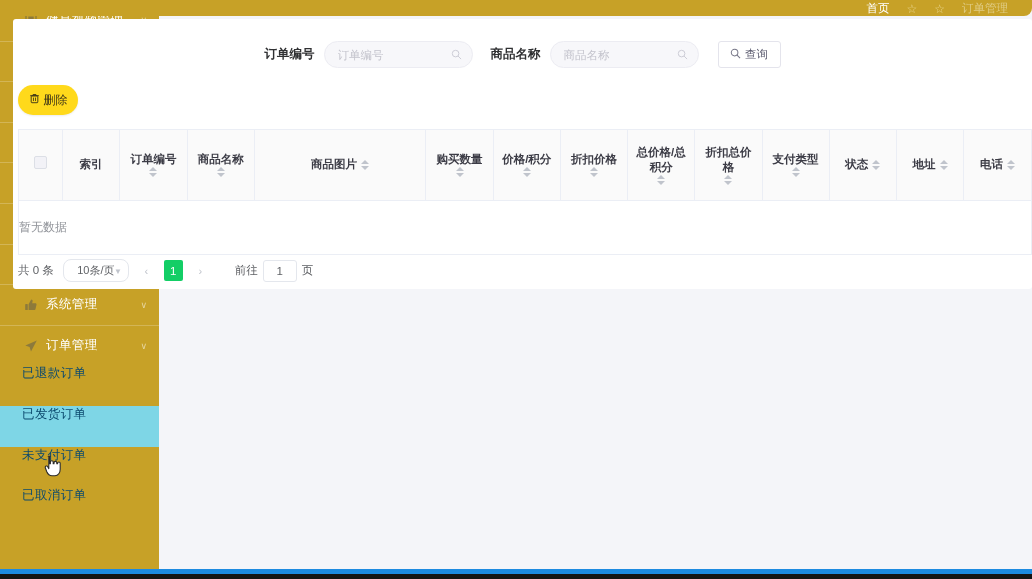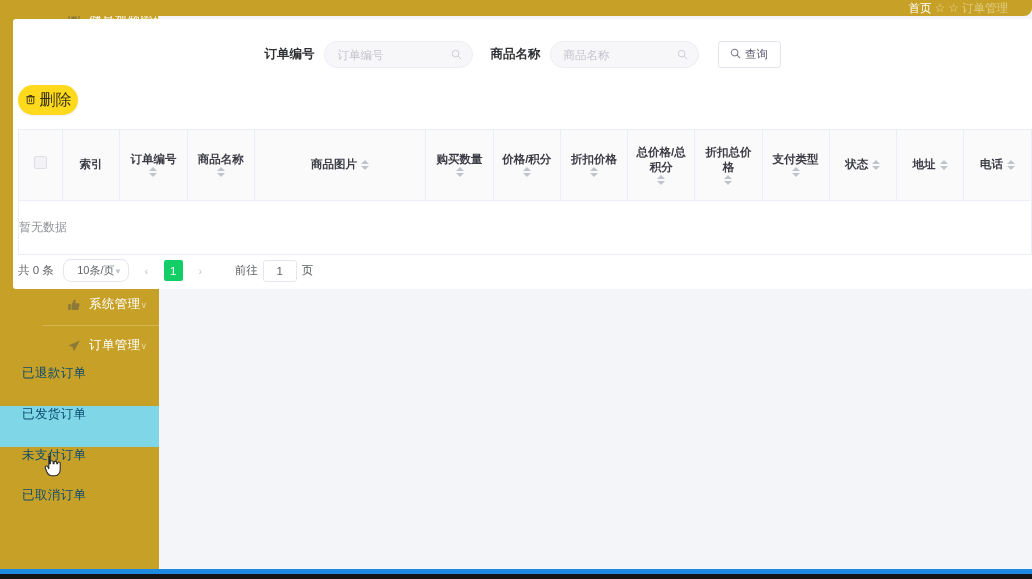--- a/index.html
+++ b/index.html
@@ -24,21 +24,20 @@
     background: #c7a127;
     overflow: hidden;
   }
   .nav-group {
     height: 40.6px;
     display: flex; align-items: center;
     padding-left: 23px;
     position: relative;
     border-top: 1px solid rgba(255,255,255,0.22);
     cursor: pointer;
-    margin-left: 43px;
   }
   .nav-group:first-child { border-top: none; }
   .nav-group .g-icon {
     width: 15px; height: 15px;
     margin-right: 8px;
     flex: 0 0 auto;
     display: flex; align-items: center; justify-content: center;
     color: #8d7a3b;
   }
   .nav-group .g-icon svg { display: block; }
@@ -95,22 +94,22 @@
     width: 1019px; height: 50px;
     background: #c7a127;
     border-radius: 8px;
     display: flex;
     align-items: flex-end;
     justify-content: flex-end;
     padding: 0 24px 1px 0;
     overflow: hidden;
   }
   .crumbs {
-    display: flex; align-items: flex-start;
-    gap: 3px;
+    display: flex; align-items: flex-end;
+    gap: 17px;
     font-size: 11.5px;
     color: #ffffff;
     line-height: 13px;
   }
   .crumbs .crumb-home { color: #ffffff; }
   .crumbs .crumb-current { color: #e0cc84; }
   .crumbs .star {
     color: #e8d58c;
     font-size: 12px;
     line-height: 12px;
@@ -188,21 +187,21 @@
   
   .del-btn {
     position: absolute;
     left: 5px; top: 66px;
     width: 60px; height: 30px;
     background: #ffd91b;
     border: none;
     border-radius: 15px;
     display: flex; align-items: center; justify-content: center;
     gap: 4px;
-    font-size: 16px;
+    font-size: 12px;
     color: #3a3218;
     cursor: pointer;
     box-shadow: 0 1px 2px rgba(0,0,0,0.08);
   }
 
   
   .table-wrap {
     position: absolute;
     left: 5px; top: 110px;
     width: 1014px;

